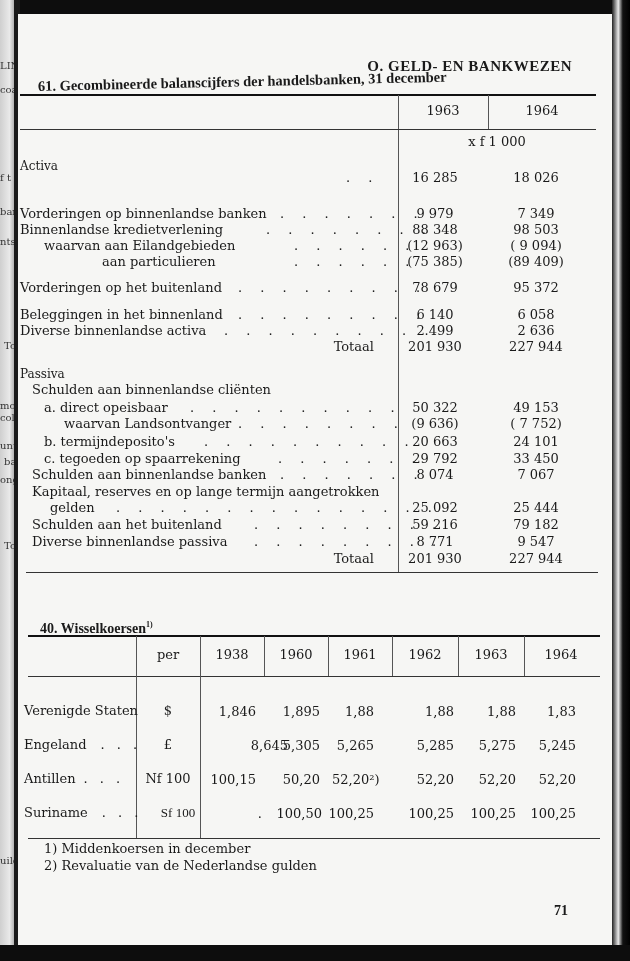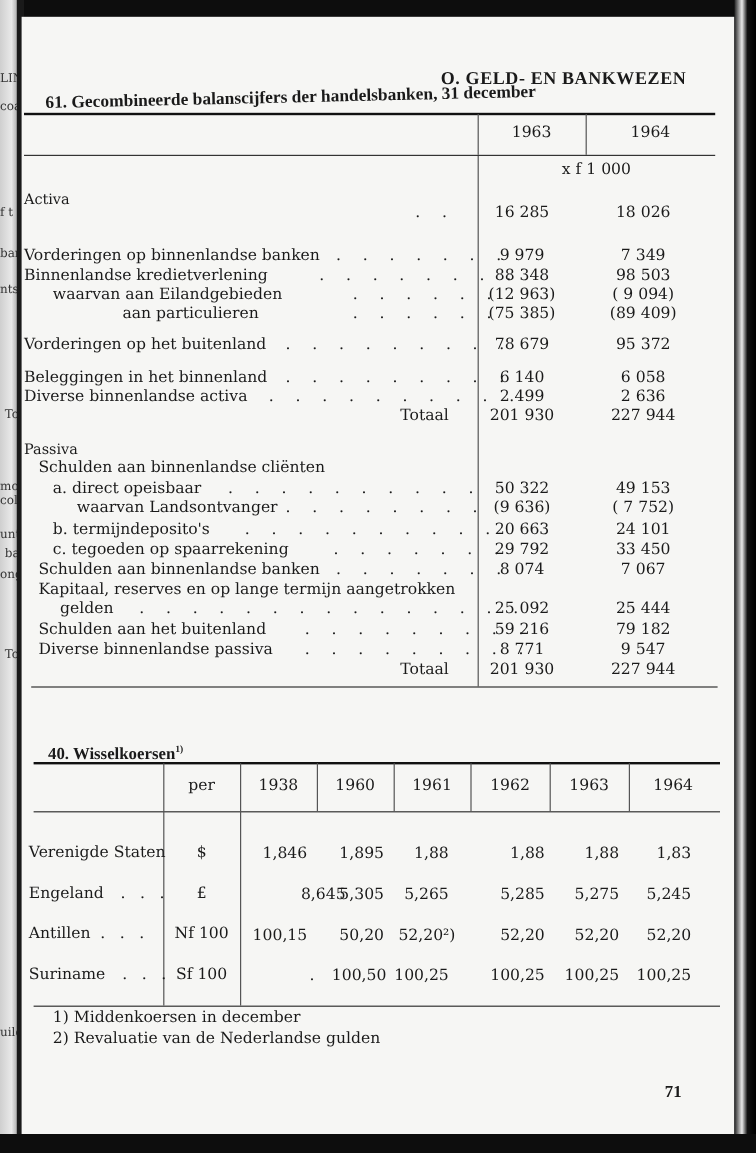--- a/index.html
+++ b/index.html
@@ -269,21 +269,21 @@
     <div class="r" style="left:6px; top:757px;"><span>Antillen</span><span style="padding-left:8px; letter-spacing:4px;">. . .</span></div>
     <div class="cc" style="left:118px; width:64px; top:757px;">Nf 100</div>
     <div class="c" style="left:182px; width:56px; top:758px;">100,15</div>
     <div class="c" style="left:246px; width:56px; top:758px;">50,20</div>
     <div class="c" style="left:300px; width:70px; top:758px; text-align:left; padding-left:14px;">52,20²)</div>
     <div class="c" style="left:374px; width:62px; top:758px;">52,20</div>
     <div class="c" style="left:440px; width:58px; top:758px;">52,20</div>
     <div class="c" style="left:500px; width:58px; top:758px;">52,20</div>
 
     <div class="r" style="left:6px; top:791px;"><span>Suriname</span><span style="padding-left:14px; letter-spacing:4px;">. . .</span></div>
-    <div class="cc" style="left:118px; width:64px; top:791px;">Sf 100</div>
+    <div class="cc" style="left:128px; width:64px; top:791px;font-family:Liberation Serif, serif;">Sf 100</div>
     <div class="c" style="left:182px; width:62px; top:792px;">.</div>
     <div class="c" style="left:246px; width:58px; top:792px;">100,50</div>
     <div class="c" style="left:300px; width:56px; top:792px;">100,25</div>
     <div class="c" style="left:374px; width:62px; top:792px;">100,25</div>
     <div class="c" style="left:440px; width:58px; top:792px;">100,25</div>
     <div class="c" style="left:500px; width:58px; top:792px;">100,25</div>
   </div>
 
   <div class="footnote" style="top:827px;">1)  Middenkoersen  in  december</div>
   <div class="footnote" style="top:844px;">2)  Revaluatie van de Nederlandse gulden</div>

